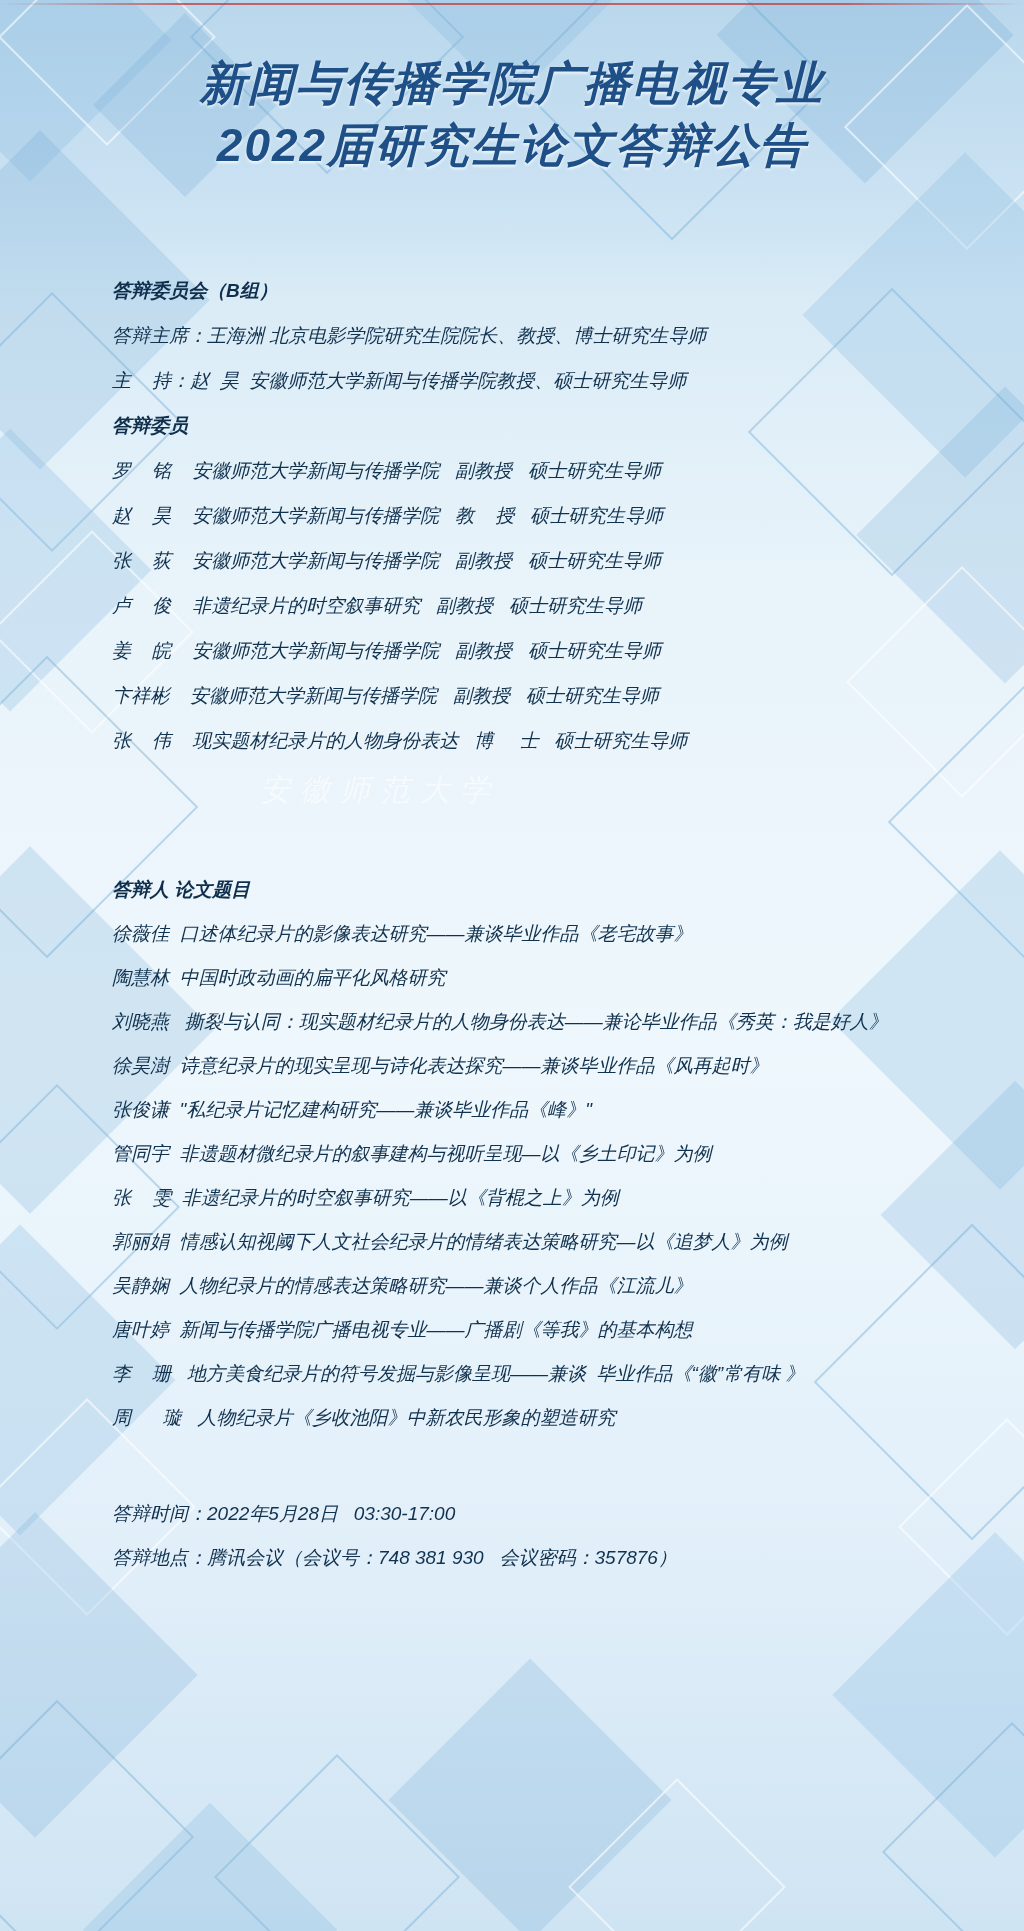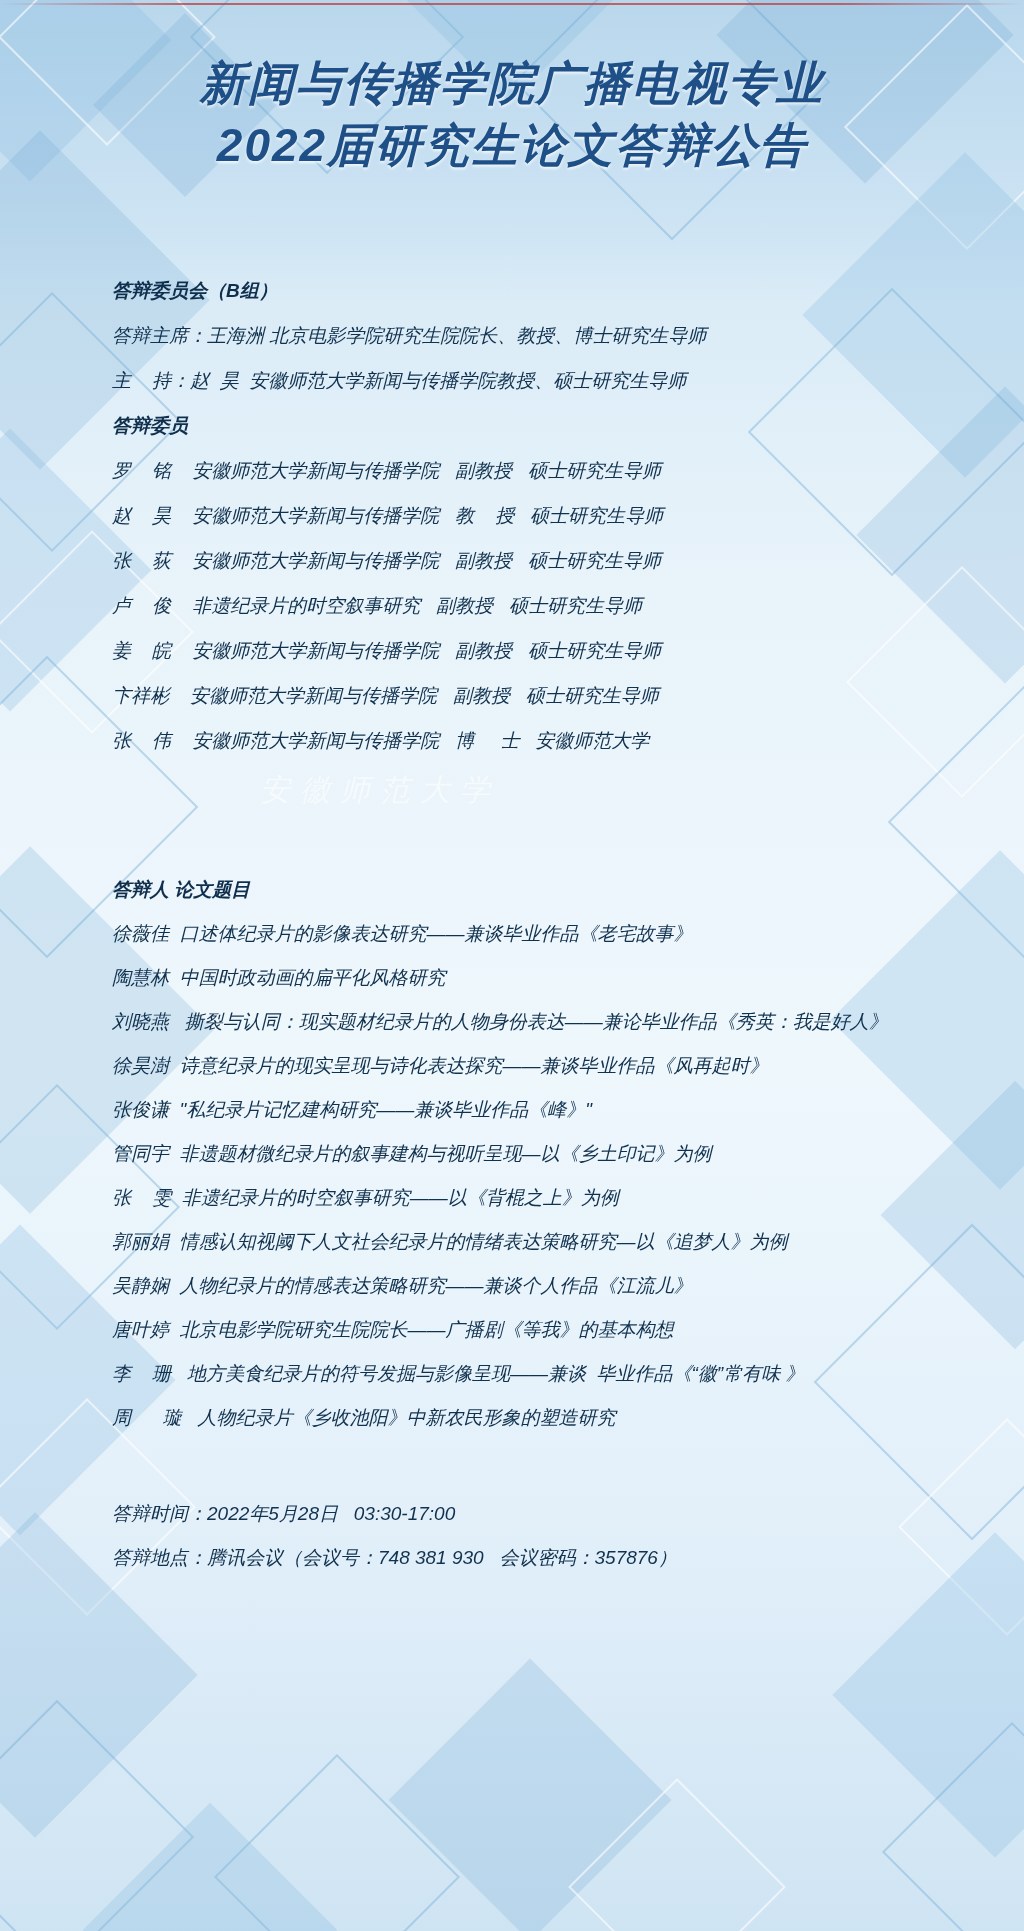--- a/index.html
+++ b/index.html
@@ -167,39 +167,39 @@
     <div class="line">主    持：赵  昊  安徽师范大学新闻与传播学院教授、硕士研究生导师</div>
     <div class="sec-head">答辩委员</div>
 
     <div class="members">
       <div class="line">罗    铭    安徽师范大学新闻与传播学院   副教授   硕士研究生导师</div>
       <div class="line">赵    昊    安徽师范大学新闻与传播学院   教    授   硕士研究生导师</div>
       <div class="line">张    荻    安徽师范大学新闻与传播学院   副教授   硕士研究生导师</div>
       <div class="line">卢    俊    非遗纪录片的时空叙事研究   副教授   硕士研究生导师</div>
       <div class="line">姜    皖    安徽师范大学新闻与传播学院   副教授   硕士研究生导师</div>
       <div class="line">卞祥彬    安徽师范大学新闻与传播学院   副教授   硕士研究生导师</div>
-      <div class="line">张    伟    安徽师范大学新闻与传播学院   博     士   安徽师范大学</div>
+      <div class="line">张    伟    现实题材纪录片的人物身份表达   博     士   硕士研究生导师</div>
     </div>
 
     <div class="gap-lg"></div>
 
     <div class="gap-lg"></div>
     <div class="sec-head">答辩人   论文题目</div>
 
     <div class="topics">
       <div class="line">徐薇佳  口述体纪录片的影像表达研究——兼谈毕业作品《老宅故事》</div>
       <div class="line">陶慧林  中国时政动画的扁平化风格研究</div>
       <div class="line">刘晓燕   撕裂与认同：现实题材纪录片的人物身份表达——兼论毕业作品《秀英：我是好人》</div>
       <div class="line">徐昊澍  诗意纪录片的现实呈现与诗化表达探究——兼谈毕业作品《风再起时》</div>
       <div class="line">张俊谦  "私纪录片记忆建构研究——兼谈毕业作品《峰》"</div>
       <div class="line">管同宇  非遗题材微纪录片的叙事建构与视听呈现—以《乡土印记》为例</div>
       <div class="line">张    雯  非遗纪录片的时空叙事研究——以《背棍之上》为例</div>
       <div class="line">郭丽娟  情感认知视阈下人文社会纪录片的情绪表达策略研究—以《追梦人》为例</div>
       <div class="line">吴静娴  人物纪录片的情感表达策略研究——兼谈个人作品《江流儿》</div>
-      <div class="line">唐叶婷  北京电影学院研究生院院长——广播剧《等我》的基本构想</div>
+      <div class="line">唐叶婷  新闻与传播学院广播电视专业——广播剧《等我》的基本构想</div>
       <div class="line">李    珊   地方美食纪录片的符号发掘与影像呈现——兼谈  毕业作品《“徽”常有味 》</div>
       <div class="line">周      璇   人物纪录片《乡收池阳》中新农民形象的塑造研究</div>
     </div>
 
     <div class="gap-lg"></div>
     <div class="foot">
       <div class="line">答辩时间：2022年5月28日   03:30-17:00</div>
       <div class="line">答辩地点：腾讯会议（会议号：748 381 930   会议密码：357876）</div>
     </div>
 

